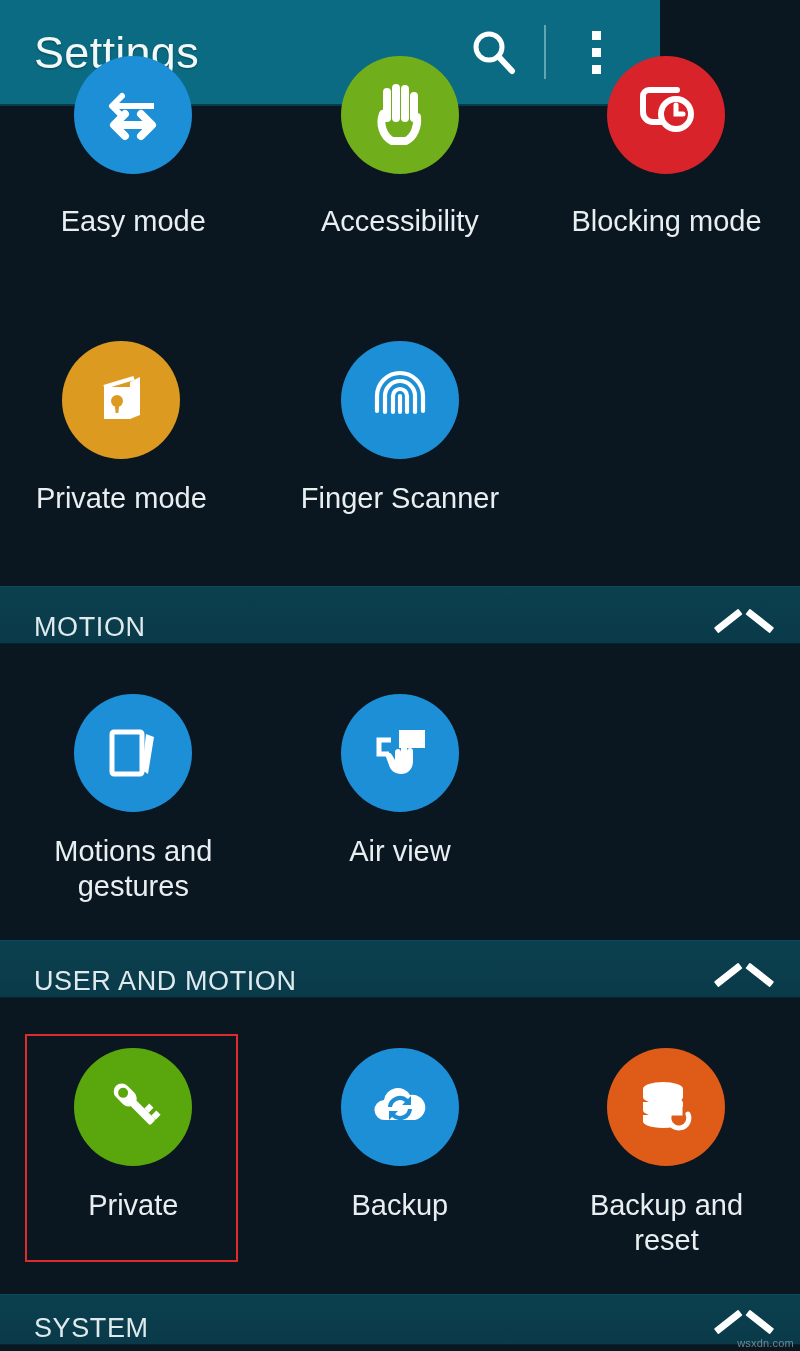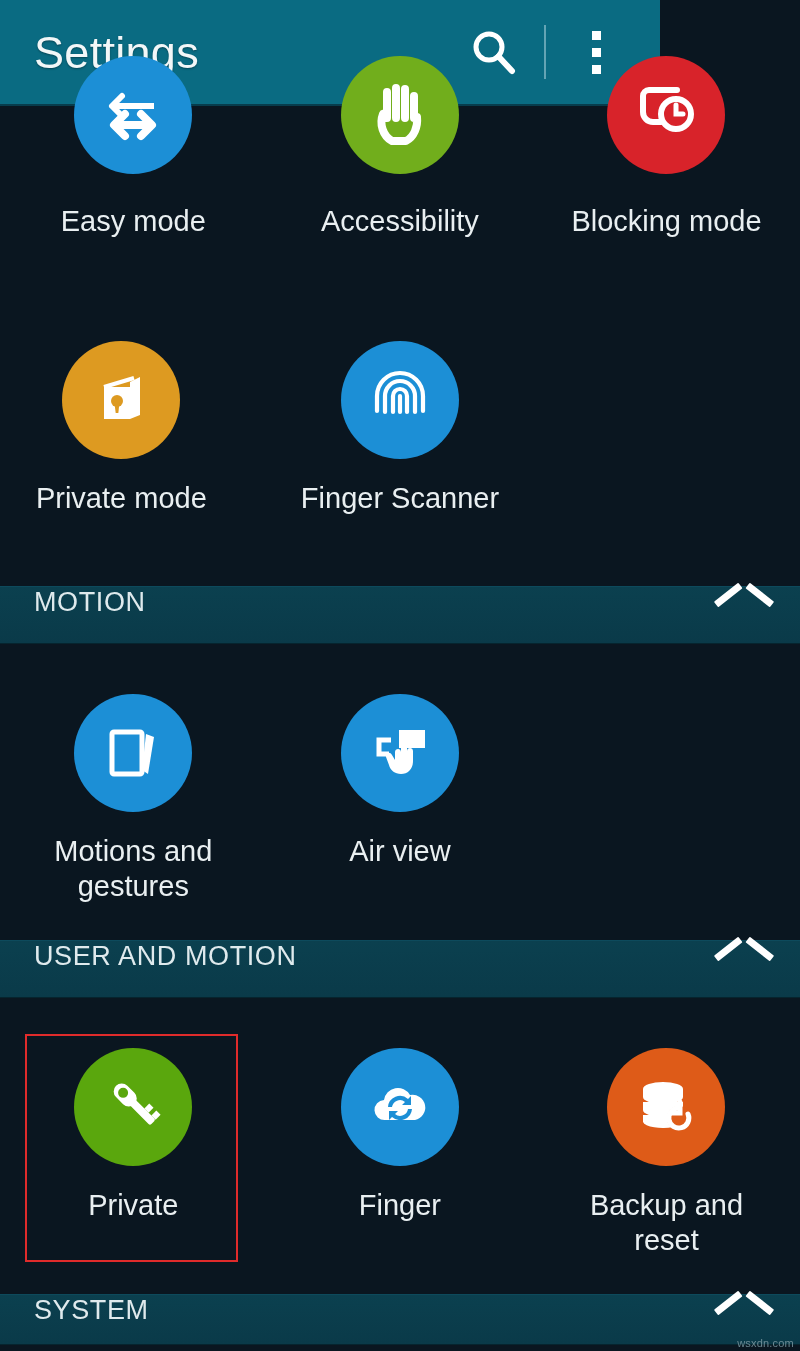--- a/index.html
+++ b/index.html
@@ -136,21 +136,21 @@
   }
 
   
   .section-header {
     position: absolute;
     left: 0;
     width: 800px;
     height: 58px;
     background: linear-gradient(180deg, #0b404f 0%, #0a3a49 100%);
     display: flex;
-    align-items: flex-start;
+    align-items: flex-end;
     box-sizing: border-box;
     padding: 0 30px 0 34px;
     border-top: 1px solid #0d4a5c;
     border-bottom: 1px solid #06242e;
   }
   .section-title {
     flex: 1;
     color: #dfeaed;
     font-size: 27px;
     letter-spacing: 0.6px;
@@ -355,21 +355,21 @@
     <div class="cell">
       <div class="circle" style="background:#1c8fd6">
         <svg width="70" height="70" viewBox="0 0 70 70">
           <path d="M20 48 a10 10 0 0 1 -1 -20 a14 14 0 0 1 26 -5 a10 10 0 0 1 5 25 Z" fill="#ffffff"></path>
           <g fill="#1c8fd6">
             <path d="M27 35 a8 8 0 0 1 13 -5 l-3 3 h9 v-9 l-3 3 a12 12 0 0 0 -20 8 Z"></path>
             <path d="M43 37 a8 8 0 0 1 -13 5 l3 -3 h-9 v9 l3 -3 a12 12 0 0 0 20 -8 Z"></path>
           </g>
         </svg>
       </div>
-      <div class="cell-label">Finger</div>
+      <div class="cell-label">Backup</div>
     </div>
 
     <div class="cell">
       <div class="circle" style="background:#de5b18">
         <svg width="70" height="70" viewBox="0 0 70 70">
           <ellipse cx="32" cy="17" rx="20" ry="7" fill="#ffffff"></ellipse>
           <path d="M12 17 v8 a20 7 0 0 0 40 0 v-8" fill="#ffffff"></path>
           <path d="M12 30 v8 a20 7 0 0 0 40 0 v-8" fill="#ffffff"></path>
           <path d="M12 43 v7 a20 7 0 0 0 30 5 v-12" fill="#ffffff"></path>
           <circle cx="48" cy="46" r="12" fill="#de5b18"></circle>

